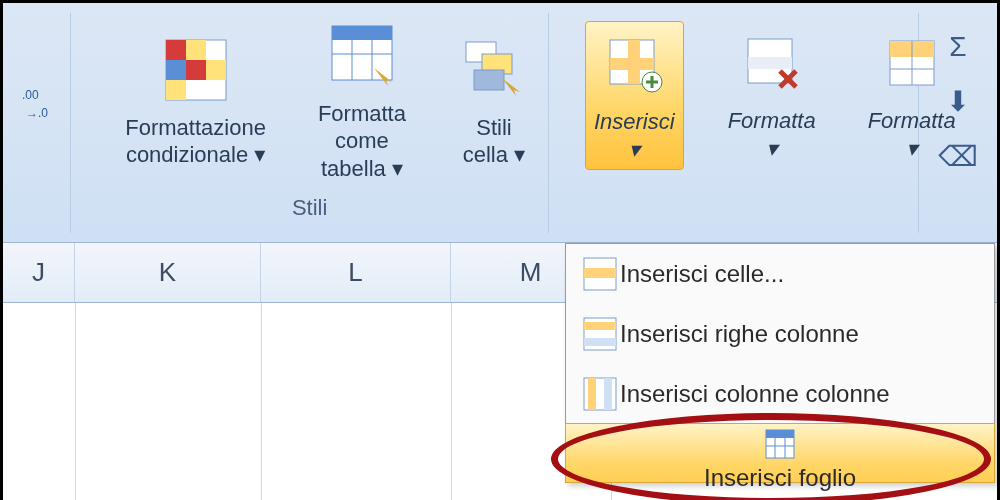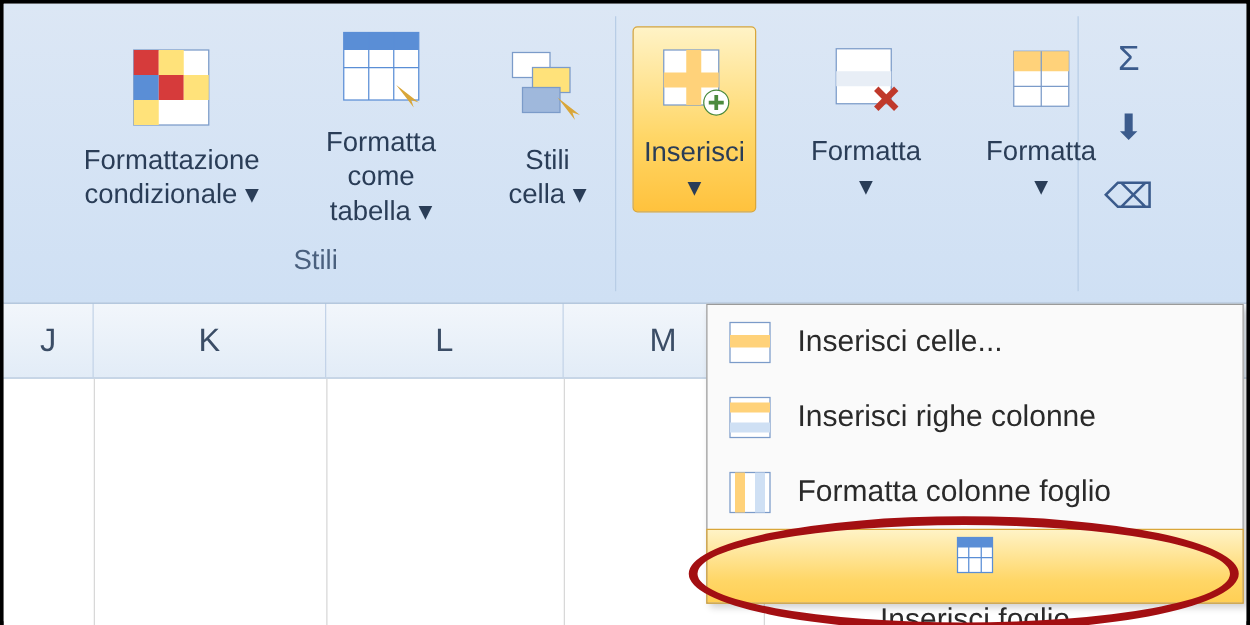--- a/index.html
+++ b/index.html
@@ -35,22 +35,22 @@
   .styles-label { text-align: center; font-size: 22px; color: #4a607e; padding: 6px 0 12px 0; }
 
   .big-btn {
     display: flex; flex-direction: column; align-items: center; justify-content: flex-start;
     padding: 6px 8px; border-radius: 4px; cursor: default; margin-left: 36px;
   }
   .big-btn .icon-box { width: 72px; height: 72px; margin-bottom: 8px; }
   .big-btn .lbl { text-align: center; font-size: 22px; color: #2a3d57; line-height: 1.25; white-space: nowrap; }
 
   .cells-group {
-    width: 370px; height: 220px; display: flex; align-items: flex-start; justify-content: center;
-    border-right: 1px solid #b8cde6; padding-top: 8px;
+    width: 370px; height: 220px; display: flex; align-items: flex-start; justify-content: flex-start;
+    border-right: 1px solid #b8cde6; padding-top: 8px; font-style: italic;
   }
 
   .editing-group {
     width: 80px; height: 220px; display: flex; flex-direction: column; align-items: center; justify-content: flex-start;
     padding-top: 18px; gap: 22px;
   }
   .editing-group span { font-size: 28px; color: #3b5b8c; }
 
   .big-btn.active {
     background: linear-gradient(#fff3c6, #ffd666 60%, #ffc23d);
@@ -75,21 +75,21 @@
   .grid-body { height: 200px; background: #fff; position: relative; }
   .grid-body .vline { position: absolute; top: 0; bottom: 0; width: 1px; background: #d8d8d8; }
 
   
   .dropdown {
     position: absolute; top: 240px; left: 562px; width: 430px;
     background: #fafafa; border: 1px solid #9a9a9a; box-shadow: 3px 3px 6px rgba(0,0,0,0.2);
     z-index: 50;
   }
   .menu-item {
-    display: flex; align-items: center; height: 60px; padding: 0 14px; gap: 18px;
+    display: flex; align-items: center; height: 60px; padding: 0 14px; 
     font-size: 24px; color: #2a2a2a; cursor: default;
   }
   .menu-item .mi-icon { width: 40px; height: 40px; flex-shrink: 0; }
   .menu-item.hover {
     background: linear-gradient(#fff3c6, #ffd666 70%, #ffcf55);
     border: 1px solid #d9a639; margin: -1px; flex-direction: column;
   }
 
   
   .ellipse {
@@ -101,20 +101,28 @@
   svg { display: block; }
 </style>
 </head>
 <body>
 
 <div class="frame">
 
   <div class="ribbon">
     <div class="left-pad"></div>
 
+    <div class="num-group">
+      <span class="icon-slot">
+        <svg width="44" height="44" viewBox="0 0 44 44">
+            <text x="2" y="18" font-size="12" fill="#2a5a9c">.00</text>
+            <text x="6" y="36" font-size="12" fill="#2a5a9c">→.0</text>
+          </svg>
+      </span>
+    </div>
 
     <div class="styles-group">
       <div class="styles-row">
         <div class="big-btn">
           <div class="icon-box">
             <svg width="72" height="72" viewBox="0 0 72 72">
               <rect x="6" y="6" width="60" height="60" fill="#fff" stroke="#7b9bc9"></rect>
               <rect x="6" y="6" width="20" height="20" fill="#d63b3b"></rect>
               <rect x="26" y="6" width="20" height="20" fill="#ffe27a"></rect>
               <rect x="6" y="26" width="20" height="20" fill="#5a8ed6"></rect>
@@ -243,21 +251,21 @@
       <span>Inserisci righe colonne</span>
     </div>
     <div class="menu-item">
       <div class="mi-icon">
         <svg width="40" height="40" viewBox="0 0 40 40">
             <rect x="4" y="4" width="32" height="32" fill="#fff" stroke="#7b9bc9"></rect>
             <rect x="8" y="4" width="8" height="32" fill="#ffd27a"></rect>
             <rect x="24" y="4" width="8" height="32" fill="#cfe0f4"></rect>
           </svg>
       </div>
-      <span>Formatta colonne foglio</span>
+      <span>Inserisci colonne colonne</span>
     </div>
     <div class="menu-item hover">
       <div class="mi-icon">
         <svg width="40" height="40" viewBox="0 0 40 40">
             <rect x="6" y="6" width="28" height="28" fill="#fff" stroke="#5a8ed6"></rect>
             <rect x="6" y="6" width="28" height="8" fill="#5a8ed6"></rect>
             <line x1="15" y1="6" x2="15" y2="34" stroke="#5a8ed6"></line>
             <line x1="25" y1="6" x2="25" y2="34" stroke="#5a8ed6"></line>
             <line x1="6" y1="22" x2="34" y2="22" stroke="#5a8ed6"></line>
           </svg>

